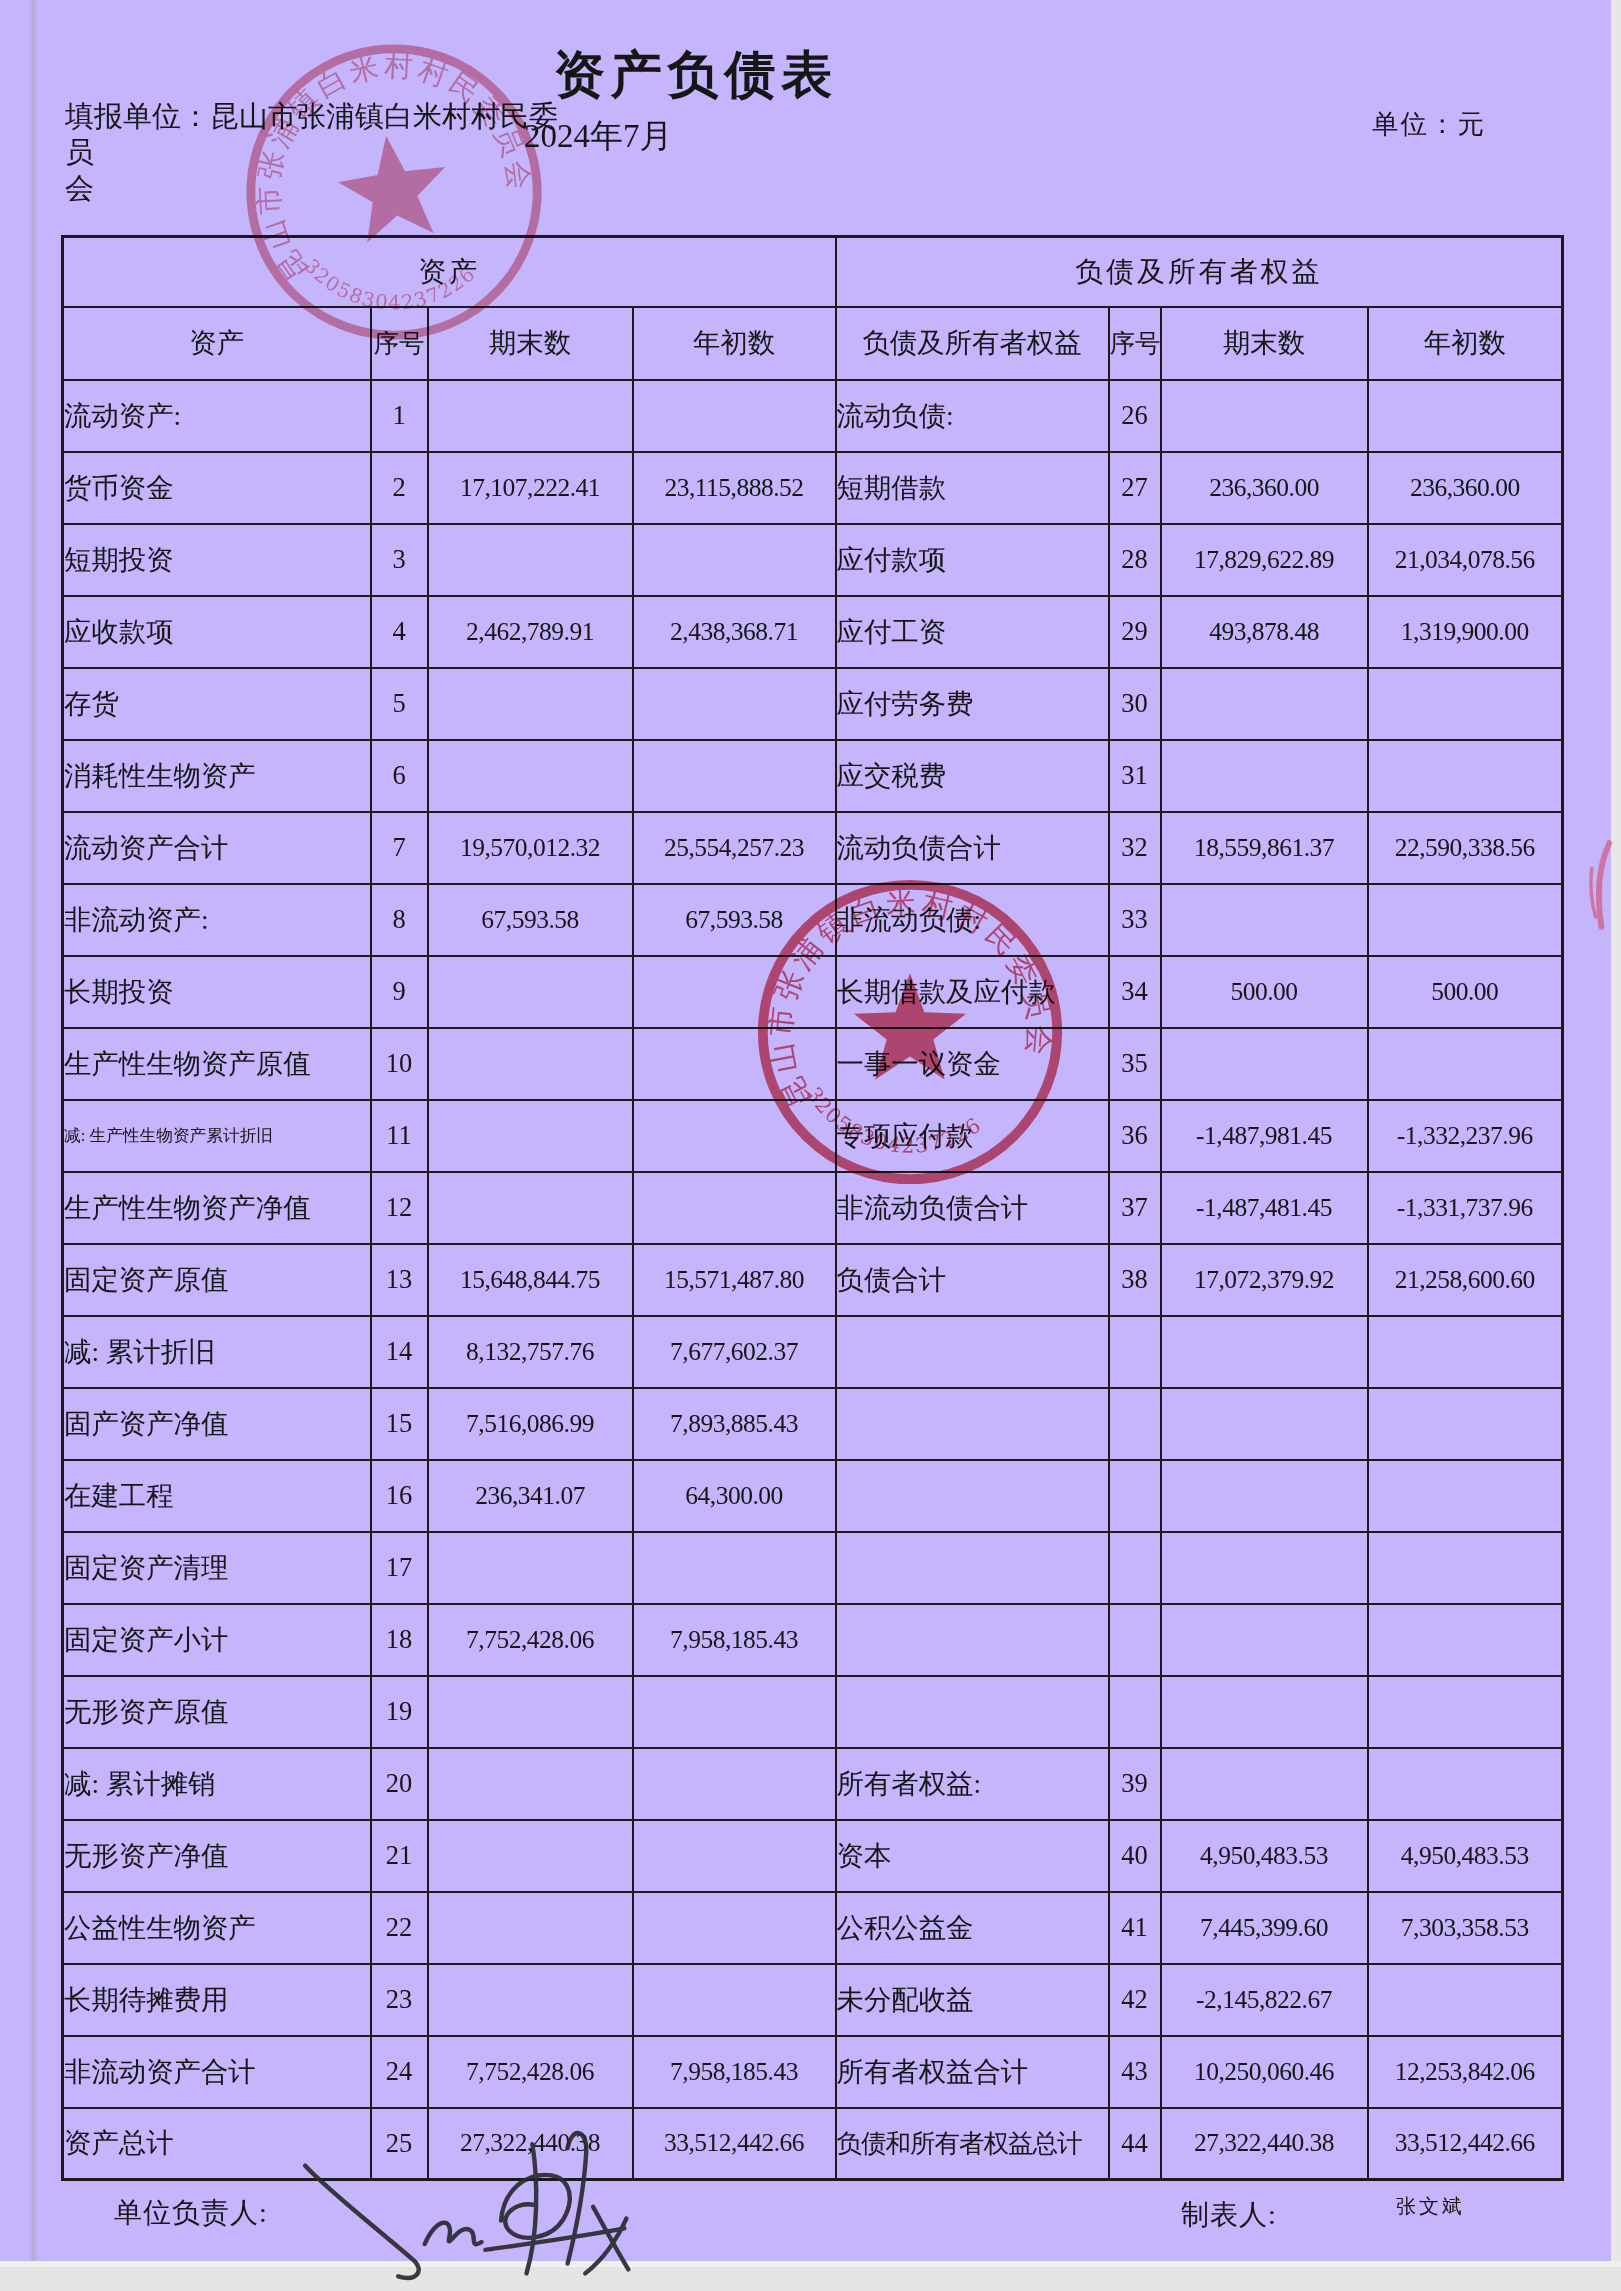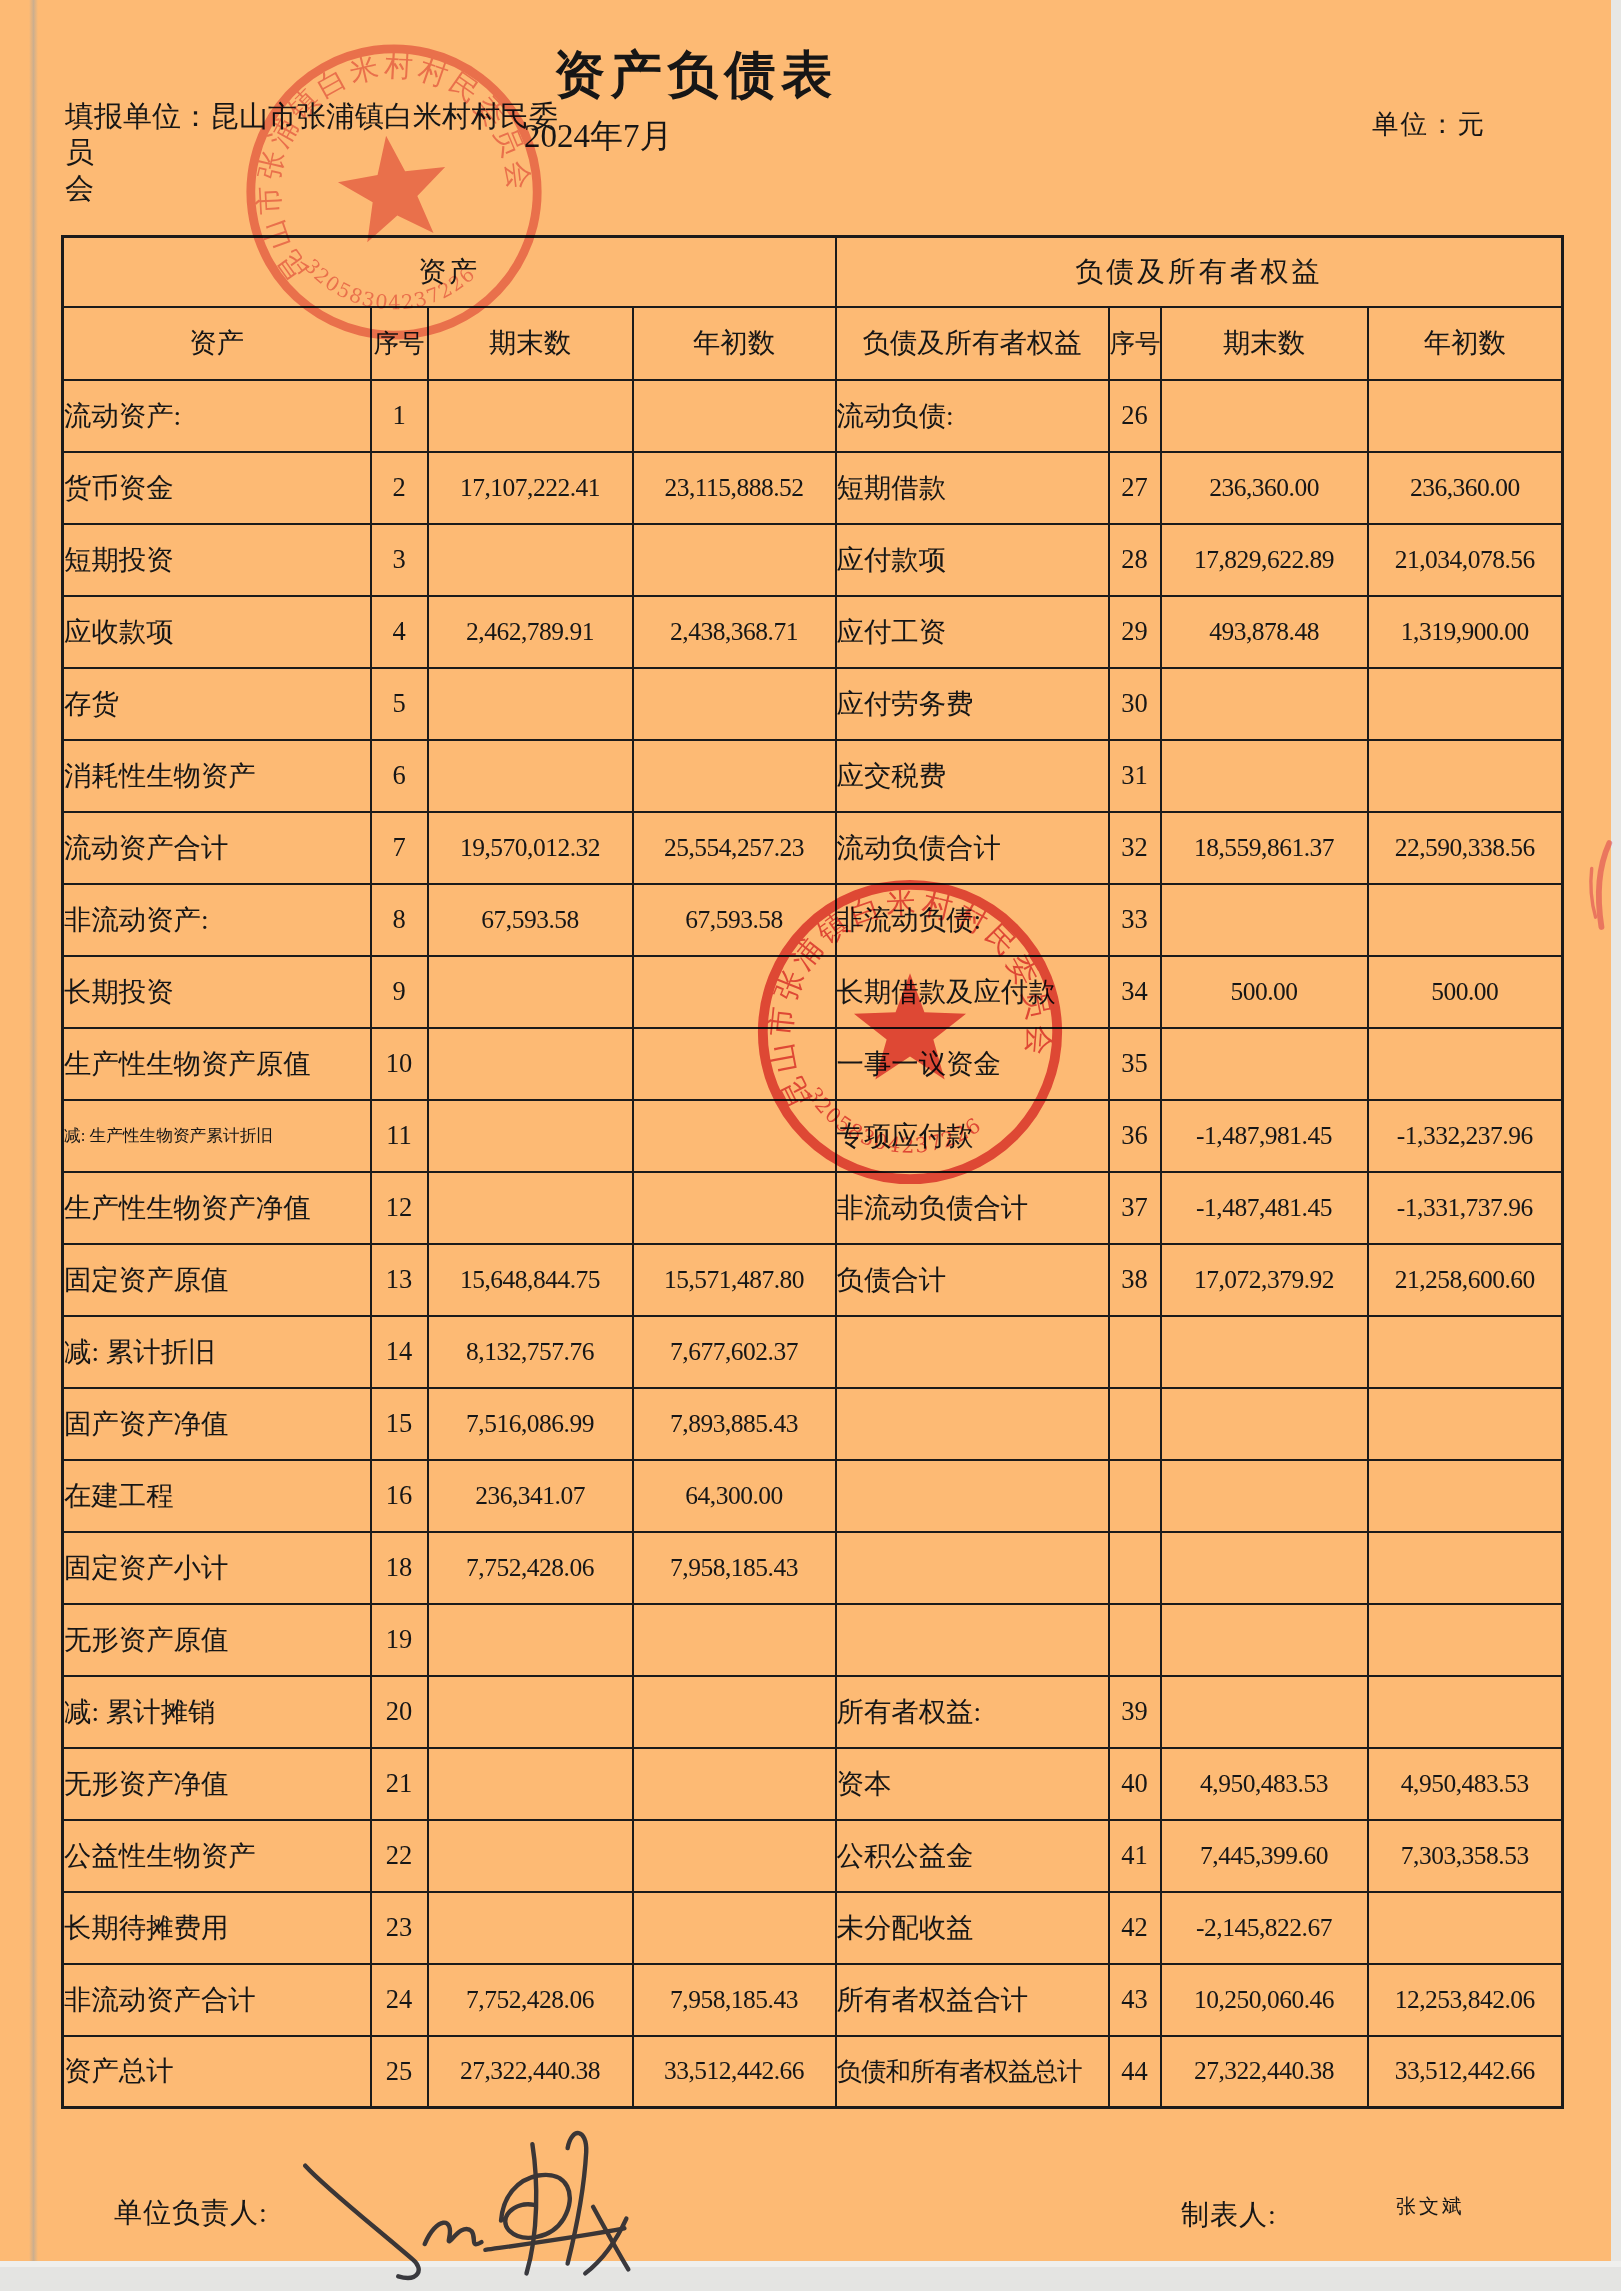--- a/index.html
+++ b/index.html
@@ -3,21 +3,21 @@
 <meta charset="utf-8">
 <style>
   html,body{margin:0;padding:0;}
   body{
     width:1621px;height:2292px;position:relative;
     background:#efefed;
     font-family:"Liberation Serif","DejaVu Serif",serif;
     color:#161616;
     -webkit-font-smoothing:antialiased;
   }
-  .page{position:absolute;left:0;top:0;width:1621px;height:2292px;background:#fdba74;overflow:hidden;}
+  .page{position:absolute;left:0;top:0;width:1621px;height:2292px;background:#c4b5fd;overflow:hidden;}
   .edge-left{position:absolute;left:29px;top:0;width:8.8px;height:2292px;
     background:linear-gradient(90deg,rgba(180,180,178,0),rgba(165,165,162,.55),rgba(230,230,228,0));}
   .edge-right{position:absolute;right:0;top:0;width:9.8px;height:2292px;background:#e7e7e5;}
   .edge-bottom{position:absolute;left:0;bottom:0;width:1621px;height:25.5px;background:#e4e4e2;}
   .edge-bottom2{position:absolute;left:0;bottom:25.5px;width:1621px;height:5.9px;background:#efefed;}
 
   .title{position:absolute;left:441px;top:41px;width:510px;text-align:center;
     font-size:51px;font-weight:700;letter-spacing:5.9px;}
   .report-unit{position:absolute;left:65px;top:98px;width:510px;font-size:29px;line-height:36px;}
   .period{position:absolute;left:524px;top:114px;width:314px;text-align:left;font-size:33px;}
@@ -252,20 +252,30 @@
       <td class="lab ind1">在建工程</td>
       <td class="seq">16</td>
       <td class="val">236,341.07</td>
       <td class="val">64,300.00</td>
       <td class="lab divider ind0"></td>
       <td class="seq"></td>
       <td class="val"></td>
       <td class="val"></td>
     </tr>
         <tr class="dr">
+      <td class="lab ind1">固定资产清理</td>
+      <td class="seq">17</td>
+      <td class="val"></td>
+      <td class="val"></td>
+      <td class="lab divider ind0"></td>
+      <td class="seq"></td>
+      <td class="val"></td>
+      <td class="val"></td>
+    </tr>
+        <tr class="dr">
       <td class="lab ind1">固定资产小计</td>
       <td class="seq">18</td>
       <td class="val">7,752,428.06</td>
       <td class="val">7,958,185.43</td>
       <td class="lab divider ind0"></td>
       <td class="seq"></td>
       <td class="val"></td>
       <td class="val"></td>
     </tr>
         <tr class="dr">

